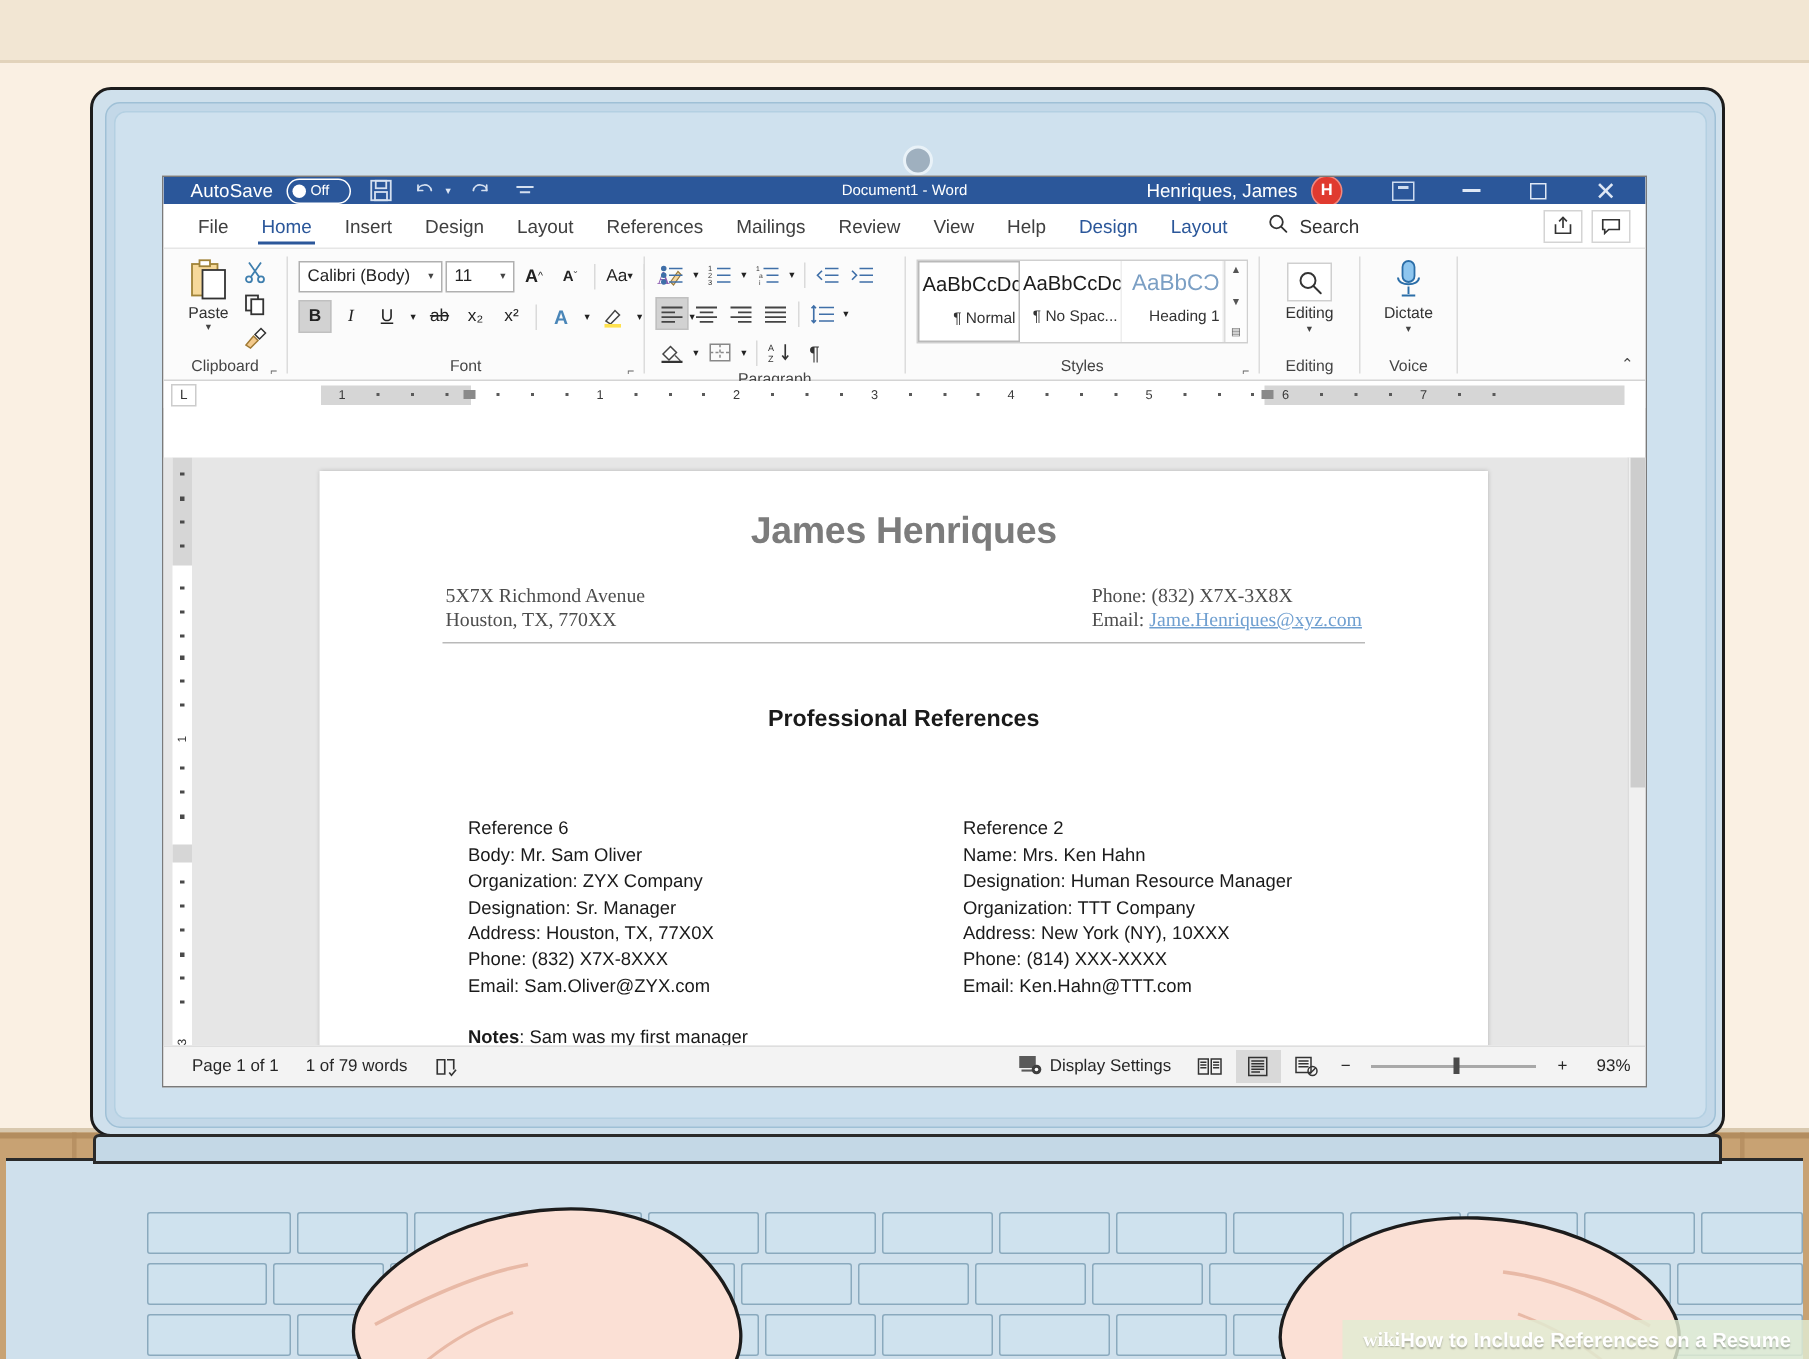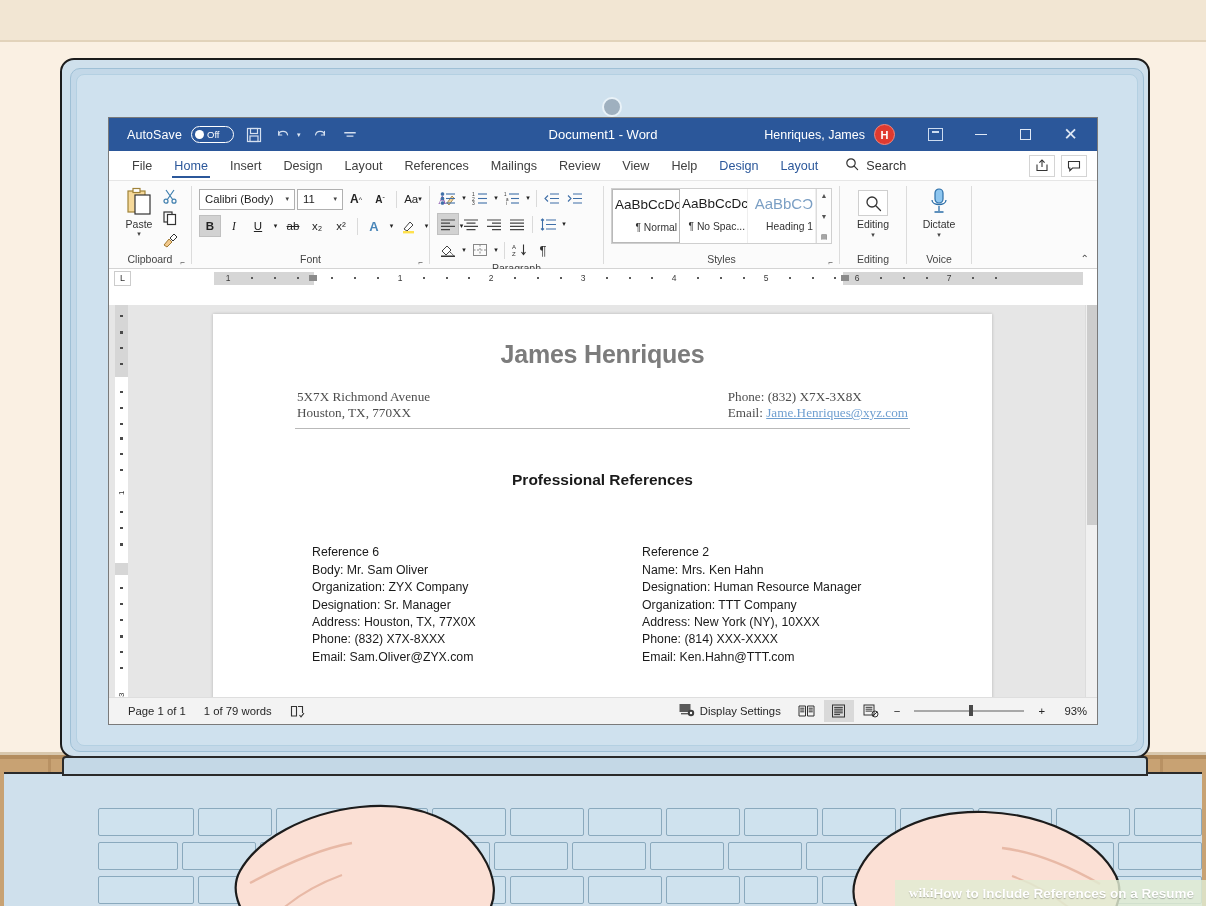--- a/index.html
+++ b/index.html
@@ -59,37 +59,37 @@
   }
 
   
   .hand { position: absolute; }
   .hand svg { display: block; }
 
   
   #word { position: absolute; inset: 0; background: #fff; font-size: 12px; color: #262626; }
 
   .titlebar {
-    position: relative; height: 33px; background: #2b579a; color: #fff;
+    position: relative; height: 18px; background: #2b579a; color: #fff;
     display: flex; align-items: center;
   }
   .ts-left { display: flex; align-items: center; gap: 9px; padding-left: 18px; }
   .autosave-label { font-size: 12.5px; letter-spacing: .1px; }
   .toggle {
     width: 43px; height: 17px; border: 1.6px solid #fff; border-radius: 9px;
     display: flex; align-items: center; gap: 3px; padding: 0 3px; font-size: 9.5px;
   }
   .toggle .knob { width: 9px; height: 9px; border-radius: 50%; background: #fff; }
   .tb-icon {
     width: 21px; height: 21px; display: flex; align-items: center; justify-content: center;
     opacity: .95;
   }
   .tb-icon svg { width: 16px; height: 16px; }
   .doc-title {
-    position: absolute; left: 0; right: 0; text-align: center; font-size: 13px;
+    position: absolute; left: 0; right: 0; text-align: center; font-size: 10px;
     pointer-events: none;
   }
   .ts-right {
     margin-left: auto; display: flex; align-items: center; gap: 0; padding-right: 4px;
   }
   .user-name { font-size: 12.5px; margin-right: 9px; }
   .avatar {
     width: 21px; height: 21px; border-radius: 50%; background: #e03a2f;
     border: 1.5px solid #f08a80; color: #fff; font-size: 11px; font-weight: bold;
     display: flex; align-items: center; justify-content: center; margin-right: 18px;
@@ -890,20 +890,21 @@
 
               <div class="refcols">
                 <div class="refcol">
                   <div>Reference 6</div>
                   <div>Body: Mr. Sam Oliver</div>
                   <div>Organization: ZYX Company</div>
                   <div>Designation: Sr. Manager</div>
                   <div>Address: Houston, TX, 77X0X</div>
                   <div>Phone: (832) X7X-8XXX</div>
                   <div>Email: Sam.Oliver@ZYX.com</div>
+                  <div class="notes"><b>Notes</b><span>: Sam was my first manager</span></div>
                 </div>
                 <div class="refcol">
                   <div>Reference 2</div>
                   <div>Name: Mrs. Ken Hahn</div>
                   <div>Designation: Human Resource Manager</div>
                   <div>Organization: TTT Company</div>
                   <div>Address: New York (NY), 10XXX</div>
                   <div>Phone: (814) XXX-XXXX</div>
                   <div>Email: Ken.Hahn@TTT.com</div>
                 </div>

